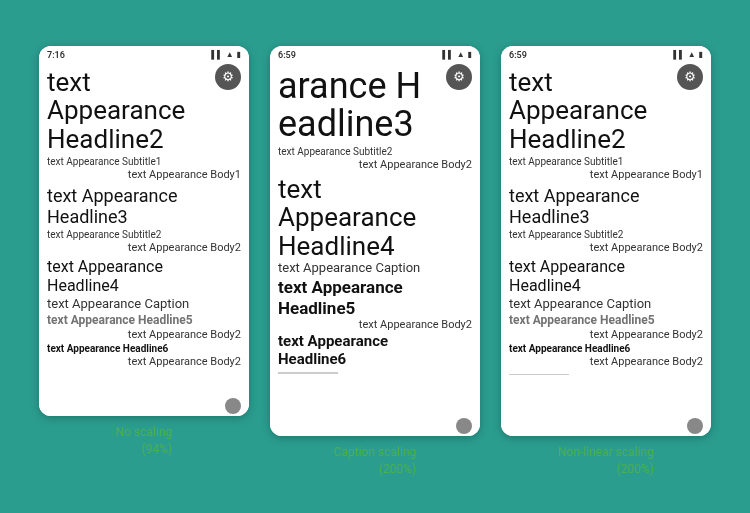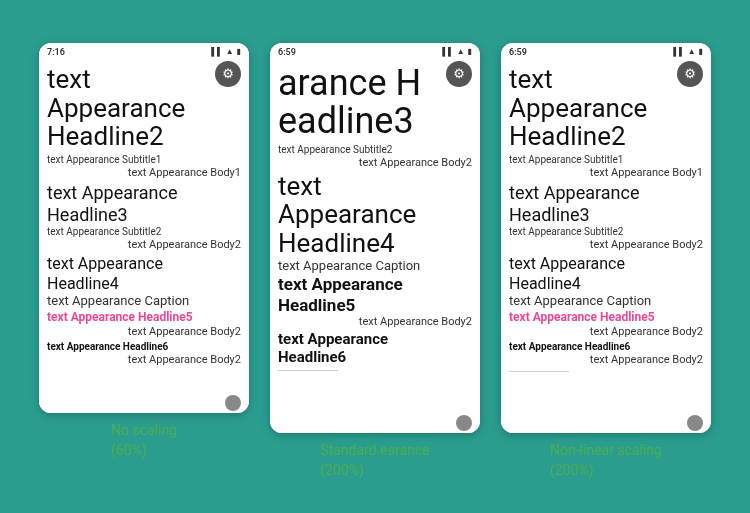--- a/index.html
+++ b/index.html
@@ -141,21 +141,21 @@
 
     .caption {
       font-size: 13px;
       color: #333;
       line-height: 1.3;
     }
 
     .headline5 {
       font-size: 12px;
       font-weight: 700;
-      color: #ec4899;
+      color: #737373;
       line-height: 1.3;
     }
 
     .headline5-large {
       font-size: 17px;
       font-weight: 700;
       color: #111;
       line-height: 1.2;
     }
 
@@ -197,23 +197,23 @@
       width: 16px;
       height: 16px;
       background: #888;
       border-radius: 50%;
       display: flex;
       align-items: center;
       justify-content: center;
     }
 
     .caption-label {
-      font-size: 14px;
+      font-size: 12px;
       color: #4caf50;
-      text-align: left;
+      text-align: right;
       line-height: 1.4;
     }
 
     .phone-clipped {
       overflow: hidden;
     }
 
     .gap-xs { margin-top: 2px; }
     .gap-sm { margin-top: 4px; }
   </style>
@@ -256,21 +256,21 @@
         <div class="gap-sm"></div>
 
       </div>
 
       <div class="bottom-bar">
         <div class="bottom-circle"></div>
       </div>
     </div>
     <div class="caption-label">
       <span>No scaling</span><br>
-      <span>(60%)</span>
+      <span>(94%)</span>
     </div>
   </div>
 
   <div class="phone-container">
     <div class="phone phone-medium phone-clipped">
       <div class="status-bar">
         <span class="status-bar-time">6:59</span>
         <div class="status-icons">
           <span>▌▌</span>
           <span>▲</span>
@@ -295,21 +295,21 @@
         <div class="headline6-large">text Appearance<br>Headline6</div>
         <div class="gap-sm"></div>
         <div class="divider"></div>
       </div>
 
       <div class="bottom-bar">
         <div class="bottom-circle"></div>
       </div>
     </div>
     <div class="caption-label">
-      <span>Standard earance</span><br>
+      <span>Caption scaling</span><br>
       <span>(200%)</span>
     </div>
   </div>
 
   <div class="phone-container">
     <div class="phone phone-large phone-clipped">
       <div class="status-bar">
         <span class="status-bar-time">6:59</span>
         <div class="status-icons">
           <span>▌▌</span>

